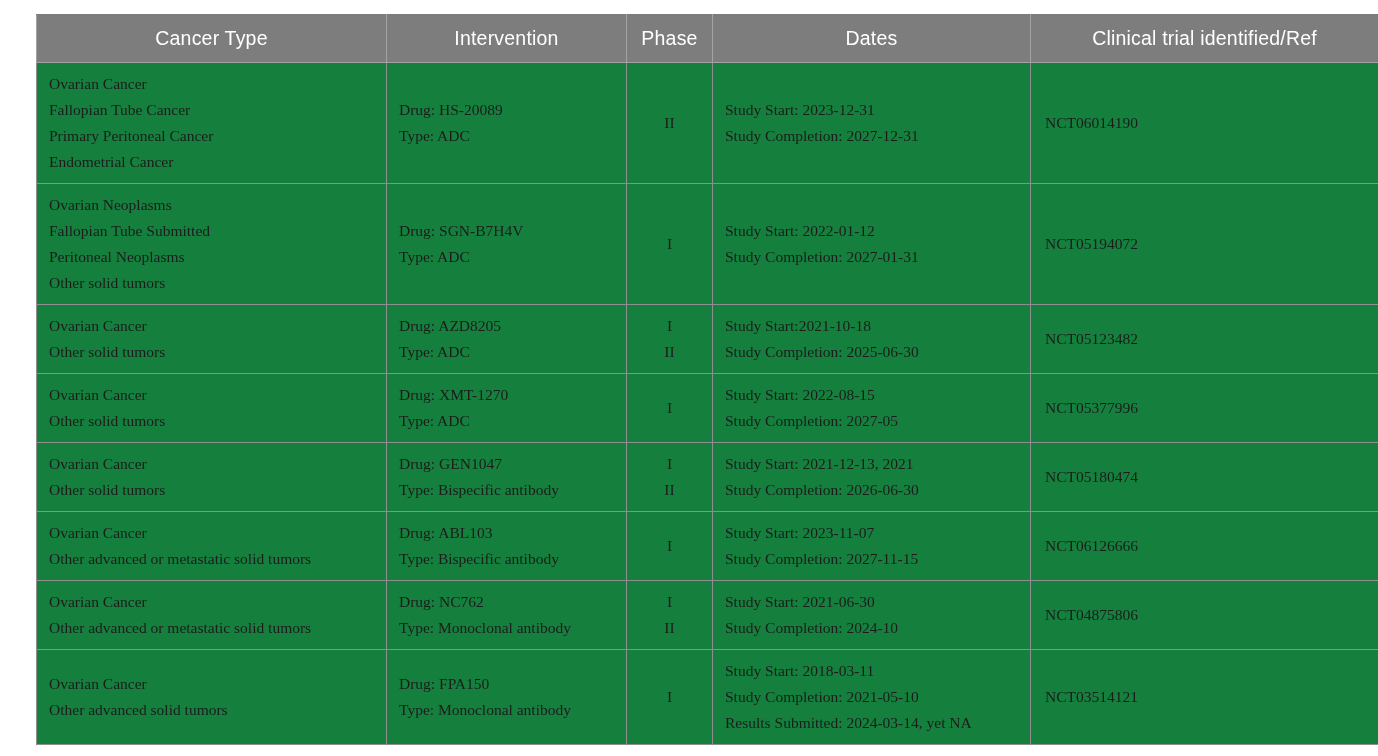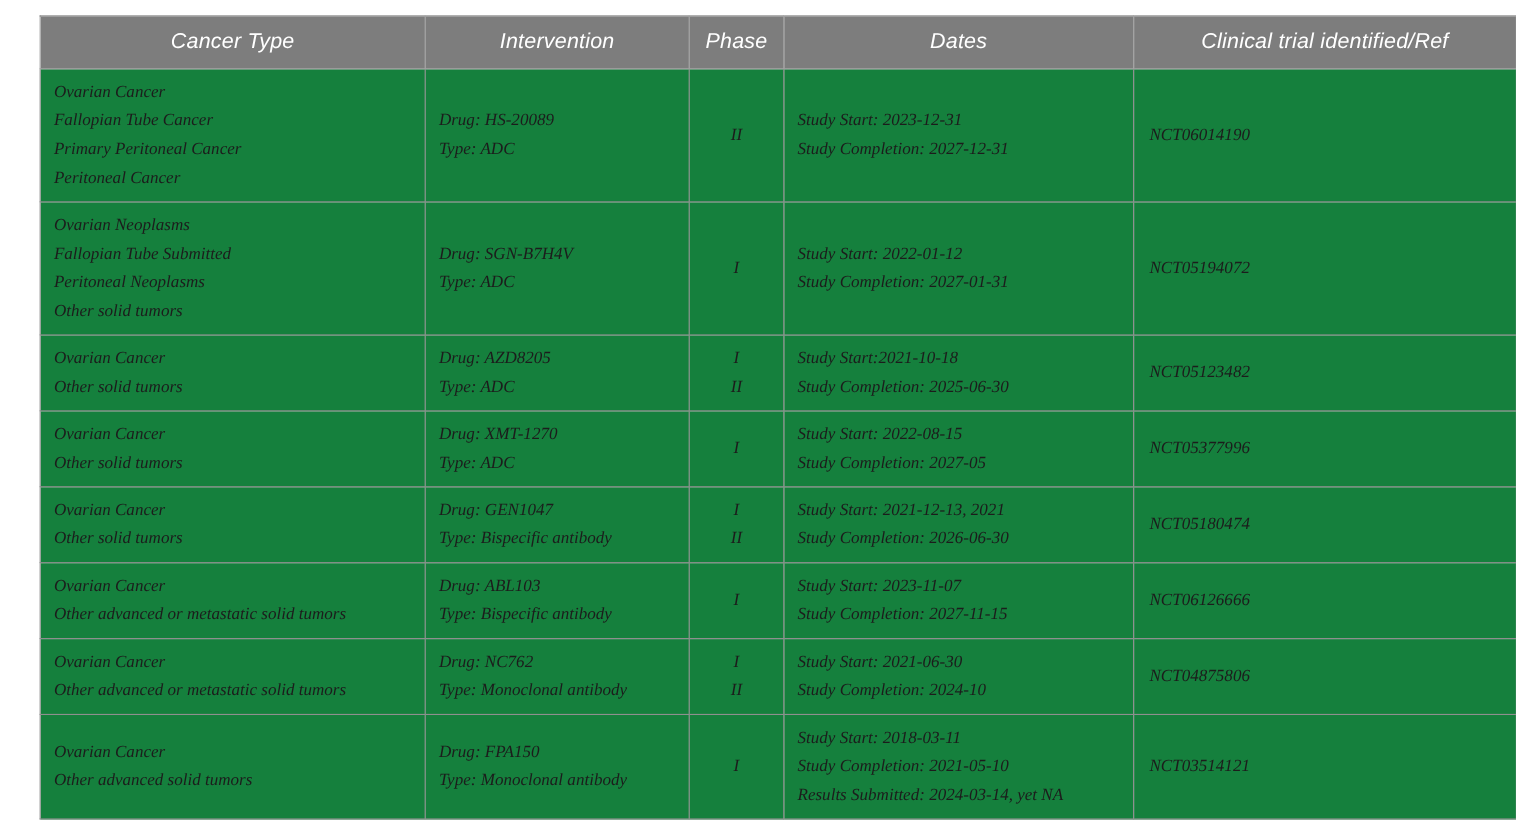--- a/index.html
+++ b/index.html
@@ -9,21 +9,20 @@
     background: #ffffff;
     width: 1378px;
     height: 756px;
     overflow: hidden;
   }
   .table-wrap {
     position: absolute;
     left: 36px;
     top: 14px;
     width: 1150px;
-    font-style: italic;
   }
   table.trials {
     border-collapse: collapse;
     table-layout: fixed;
     width: 100%;
     border: 1px solid #8f8f8f;
   }
   table.trials thead th {
     background: #7d7d7d;
     color: #ffffff;
@@ -77,21 +76,21 @@
         <th>Dates</th>
         <th>Clinical trial identified/Ref</th>
       </tr>
     </thead>
     <tbody>
         <tr>
           <td>
             <div class="line">Ovarian Cancer</div>
             <div class="line">Fallopian Tube Cancer</div>
             <div class="line">Primary Peritoneal Cancer</div>
-            <div class="line">Peritoneal Cancer</div>
+            <div class="line">Endometrial Cancer</div>
           </td>
           <td>
             <div class="line">Drug: HS-20089</div>
             <div class="line">Type: ADC</div>
           </td>
           <td class="phase-col">
             <div class="line">II</div>
           </td>
           <td>
             <div class="line">Study Start: 2023-12-31</div>

